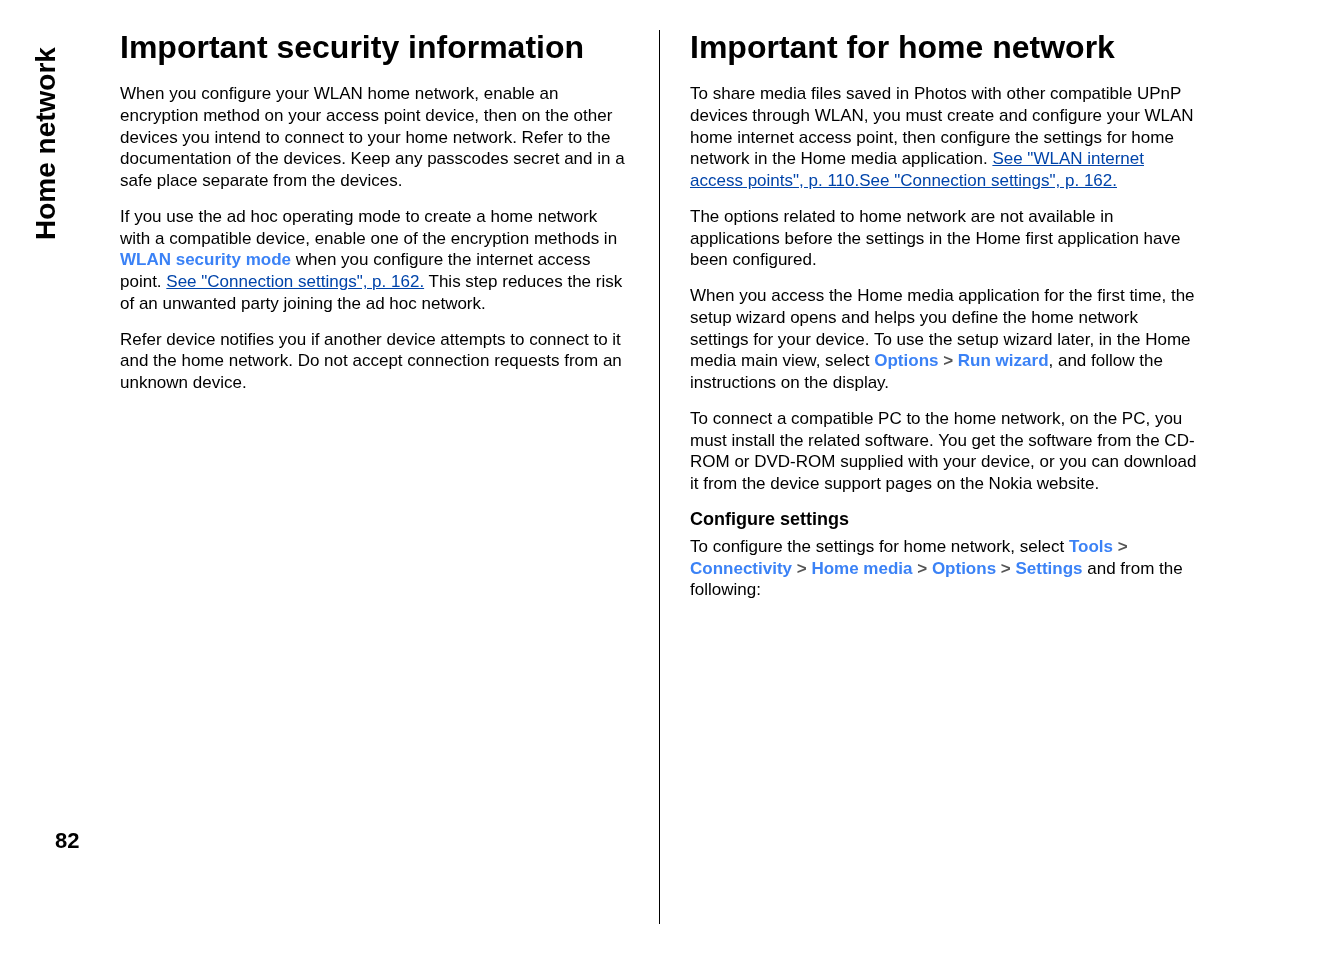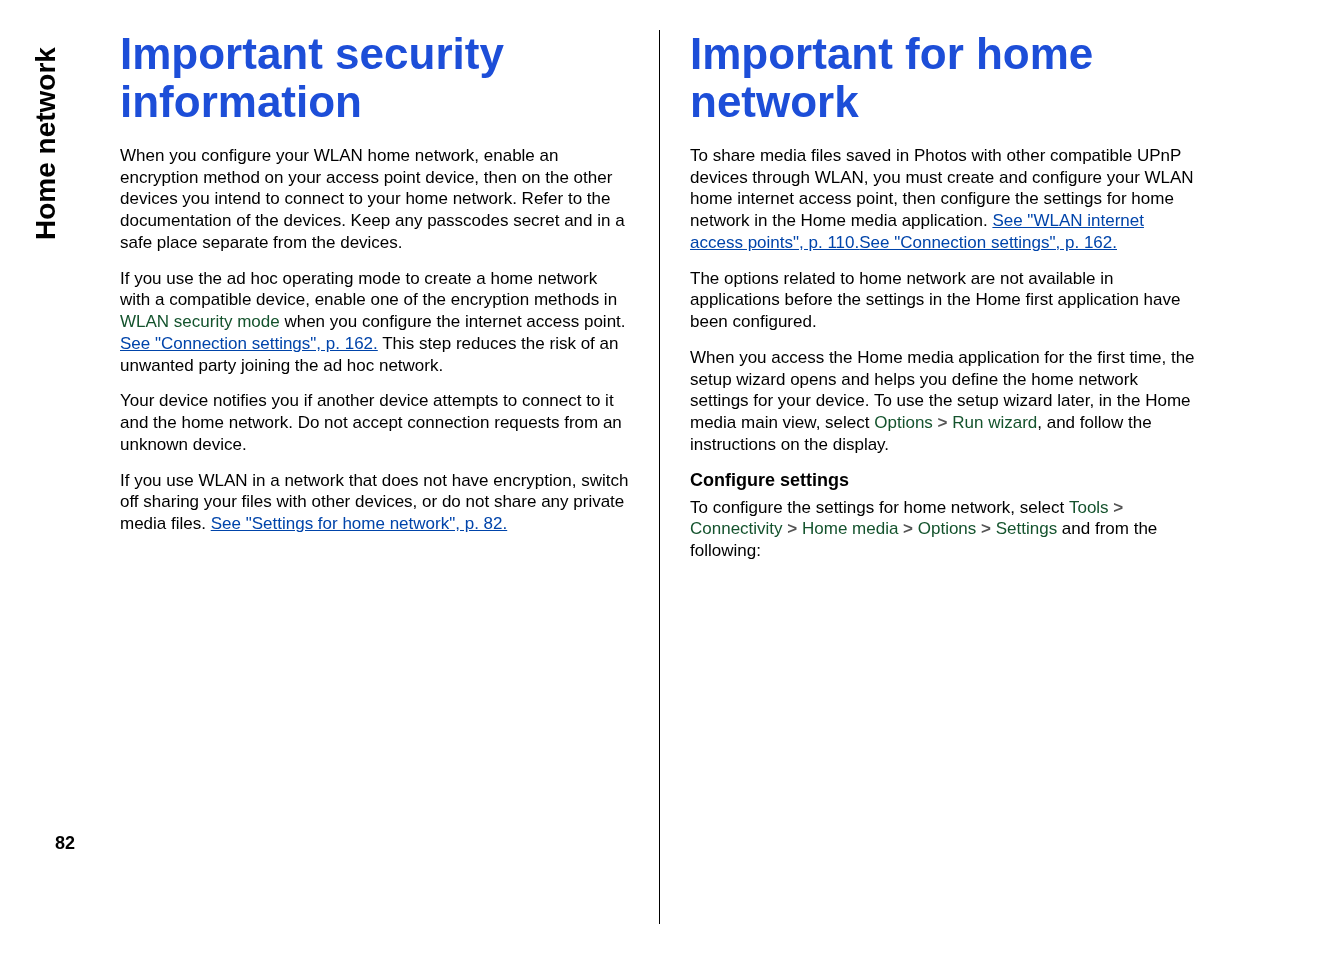--- a/index.html
+++ b/index.html
@@ -19,58 +19,58 @@
     font-size: 28px;
     font-weight: 700;
     font-family: Arial, Helvetica, sans-serif;
     color: #000;
     white-space: nowrap;
   }
   .page-number {
     position: absolute;
     left: 55px;
     bottom: 100px;
-    font-size: 18px;
+    font-size: 22px;
     font-weight: 700;
     font-family: Arial, Helvetica, sans-serif;
   }
   .columns {
     display: flex;
     gap: 0;
     height: 100%;
   }
   .col {
     width: 560px;
     padding: 0 20px;
   }
   .col.left { border-right: 1.5px solid #000; padding-right: 30px; }
   .col.right { padding-left: 30px; }
   h1 {
-    font-size: 44px;
+    font-size: 32px;
     font-weight: 800;
     font-family: Arial, Helvetica, sans-serif;
     line-height: 1.1;
     margin-bottom: 18px;
-    color: #1d4ed8;
+    color: #000000;
   }
   p {
     font-size: 17px;
     line-height: 1.28;
     color: #000;
     margin-bottom: 14px;
     font-family: 'Helvetica Neue', Arial, sans-serif;
   }
   .link {
     color: #0044aa;
     text-decoration: underline;
     cursor: pointer;
   }
   .bold-inline {
-    font-weight: 400;
-    color: #14532d;
+    font-weight: 700;
+    color: #3b82f6;
     font-family: Arial, Helvetica, sans-serif;
   }
   .subhead {
     font-size: 18px;
     font-weight: 700;
     font-family: Arial, Helvetica, sans-serif;
     margin-bottom: 6px;
   }
   .gt { color: #555; font-weight: 700; }
 </style>
@@ -87,40 +87,38 @@
     <div class="col left">
       <h1>Important security information</h1>
 
       <p>When you configure your WLAN home network, enable an encryption method on your access point device, then on the other devices you intend to connect to your home network. Refer to the documentation of the devices. Keep any passcodes secret and in a safe place separate from the devices.</p>
 
 
       <p>
         <span>If you use the ad hoc operating mode to create a home network with a compatible device, enable one of the encryption methods in </span><span class="bold-inline">WLAN security mode</span><span> when you configure the internet access point. </span><span class="link">See "Connection settings", p. 162.</span><span> This step reduces the risk of an unwanted party joining the ad hoc network.</span>
       </p>
 
-      <p>Your device notifies you if another device attempts to connect to it and the home network. Do not accept connection requests from an unknown device.</p>
+      <p>Refer device notifies you if another device attempts to connect to it and the home network. Do not accept connection requests from an unknown device.</p>
 
-      <p>
-        <span>If you use WLAN in a network that does not have encryption, switch off sharing your files with other devices, or do not share any private media files. </span><span class="link">See "Settings for home network", p. 82.</span>
-      </p>
     </div>
 
     <div class="col right">
       <h1>Important for home network</h1>
 
       <p>
         <span>To share media files saved in Photos with other compatible UPnP devices through WLAN, you must create and configure your WLAN home internet access point, then configure the settings for home network in the Home media application. </span><span class="link">See "WLAN internet access points", p. 110.</span><span class="link">See "Connection settings", p. 162.</span>
       </p>
 
       <p>The options related to home network are not available in applications before the settings in the Home first application have been configured.</p>
 
       <p>
         <span>When you access the Home media application for the first time, the setup wizard opens and helps you define the home network settings for your device. To use the setup wizard later, in the Home media main view, select </span><span class="bold-inline">Options</span><span class="gt"> &gt; </span><span class="bold-inline">Run wizard</span><span>, and follow the instructions on the display.</span>
       </p>
 
+      <p>To connect a compatible PC to the home network, on the PC, you must install the related software. You get the software from the CD-ROM or DVD-ROM supplied with your device, or you can download it from the device support pages on the Nokia website.</p>
 
       <div class="subhead">Configure settings</div>
 
       <p>
         <span>To configure the settings for home network, select </span><span class="bold-inline">Tools</span><span class="gt"> &gt; </span><span class="bold-inline">Connectivity</span><span class="gt"> &gt; </span><span class="bold-inline">Home media</span><span class="gt"> &gt; </span><span class="bold-inline">Options</span><span class="gt"> &gt; </span><span class="bold-inline">Settings</span><span> and from the following:</span>
       </p>
     </div>
 
   </div>
 </div>

